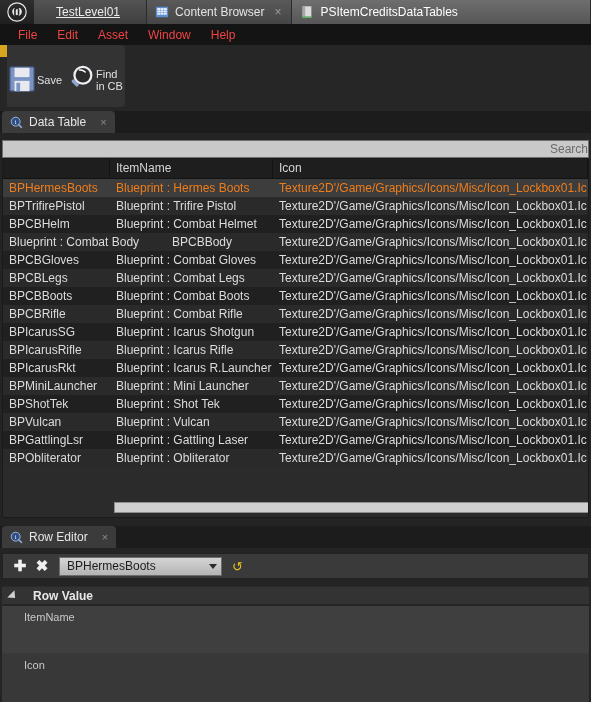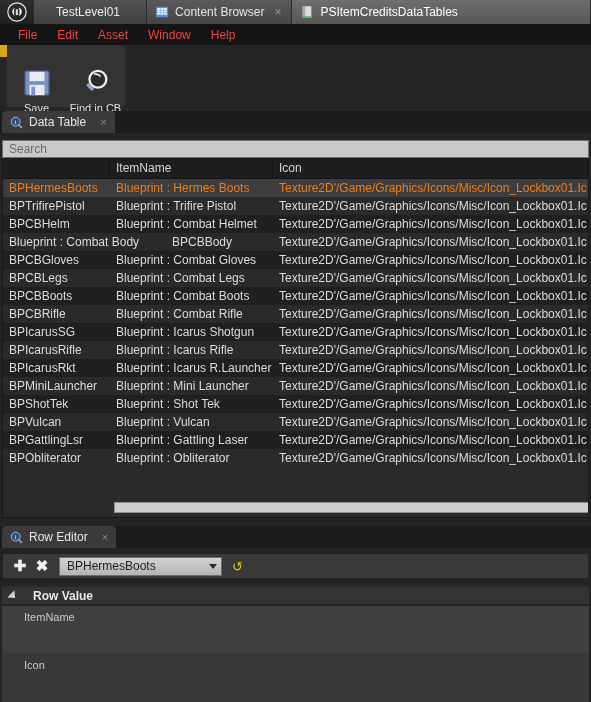--- a/index.html
+++ b/index.html
@@ -51,20 +51,21 @@
     color: #e3e3e3;
     position: relative;
     box-sizing: border-box;
     border-right: 1px solid #2b2b2b;
   }
   .tab.level {
     background: linear-gradient(to bottom,#535353,#3f3f3f);
     padding-left: 22px;
     padding-right: 26px;
     color: #ececec;
+    text-decoration: underline;
   }
   .tab.browser {
     background: linear-gradient(to bottom,#5a5a5a,#454545);
     padding-left: 8px;
   }
   .tab.active-asset {
     background: linear-gradient(to bottom,#6e6e6e,#565656);
     color: #ffffff;
     flex: 1 1 auto;
     overflow: hidden;
@@ -126,26 +127,25 @@
     left: 7px; top: 0;
     width: 118px; height: 62px;
     background: #333333;
     border-radius: 0 4px 4px 0;
     display: flex;
     align-items: flex-start;
   }
   .tb-btn {
     width: 59px; height: 62px;
     display: flex;
-    flex-direction: column;
+    flex-direction: row;
     align-items: center;
     justify-content: flex-start;
     padding-top: 5px;
     box-sizing: border-box;
-    margin-top: 16px;
   }
   .tb-btn .glyph { height: 34px; display:flex; align-items:center; justify-content:center;}
   .tb-btn .lbl {
     font-size: 11px;
     color: #e0e0e0;
     margin-top: 2px;
   }
 
   
   .panel-tabrow {
@@ -448,21 +448,21 @@
       <svg class="pt-ico" width="13" height="13" viewBox="0 0 16 16">
         <circle cx="7" cy="7" r="5.5" fill="#2f4f85" stroke="#9fb6dd" stroke-width="1.2"></circle>
         <text x="7" y="10" font-size="8" fill="#eaf0fa" text-anchor="middle" font-family="Liberation Serif, serif">i</text>
         <path d="M10.5 10.5 L14 14" stroke="#8fa9d4" stroke-width="2" stroke-linecap="round"></path>
       </svg>
       <span class="pt-label">Data Table</span>
       <span class="pt-close">×</span>
     </div>
   </div>
 
-  <div class="searchbar" style="top:140px;">
+  <div class="searchbar" style="top:140px;justify-content:flex-end;">
     <span>Search</span>
   </div>
 
   <div class="tablebox" style="top:158px; height:360px;">
 
     <div class="hdr-row">
       <div class="hdr-cell c-row"></div>
       <div class="hdr-cell c-name">ItemName</div>
       <div class="hdr-cell c-icon">Icon</div>
     </div>

